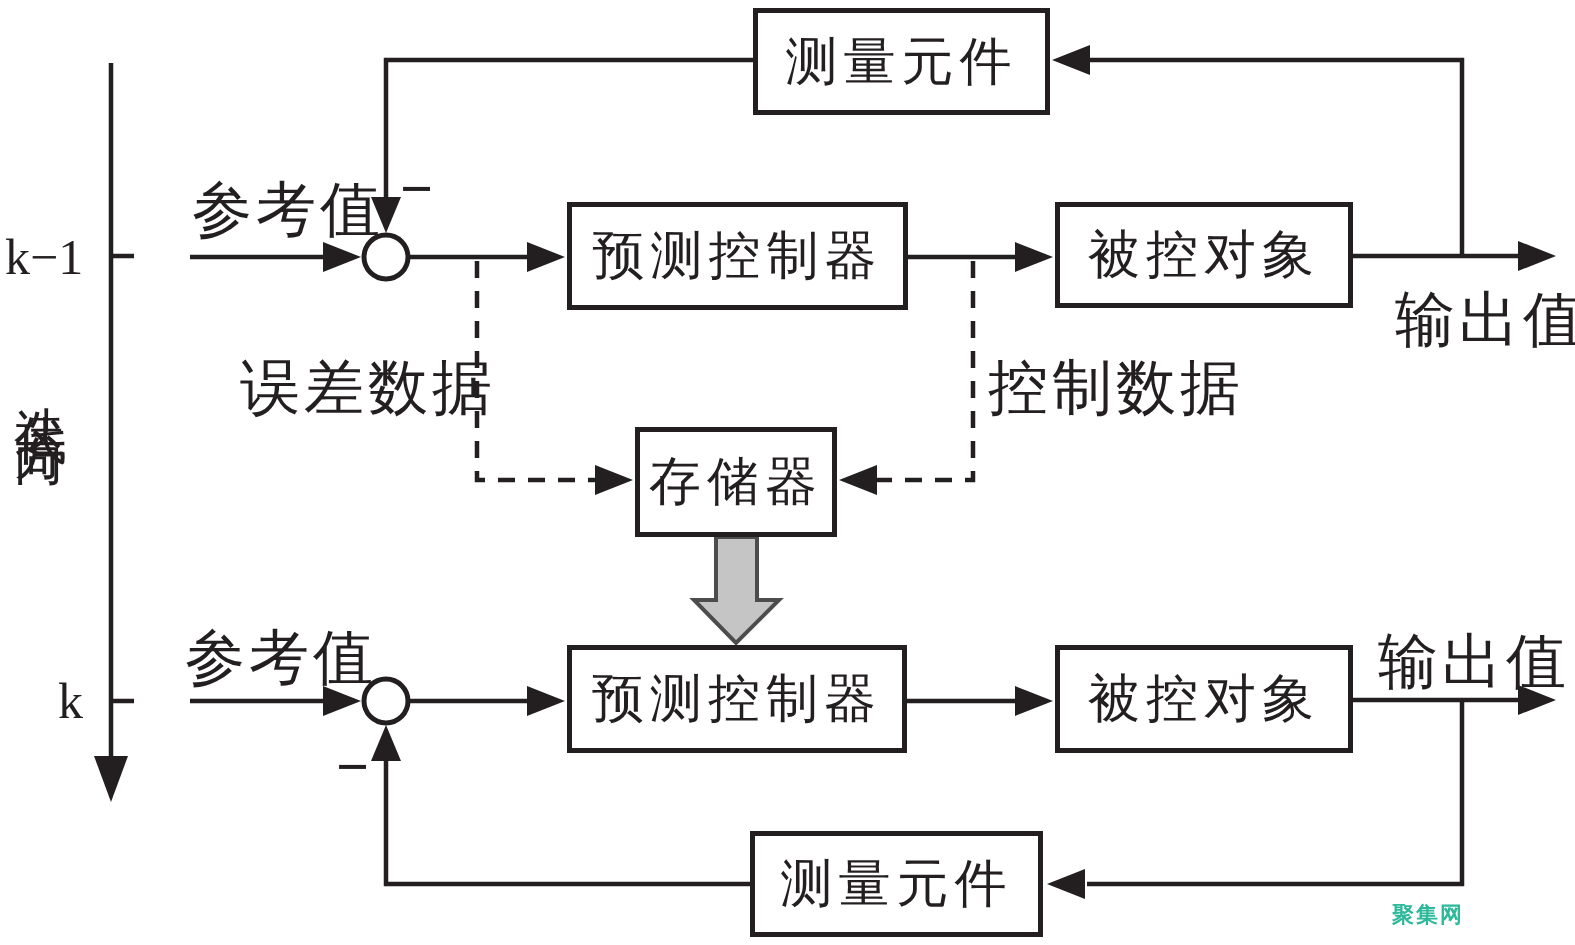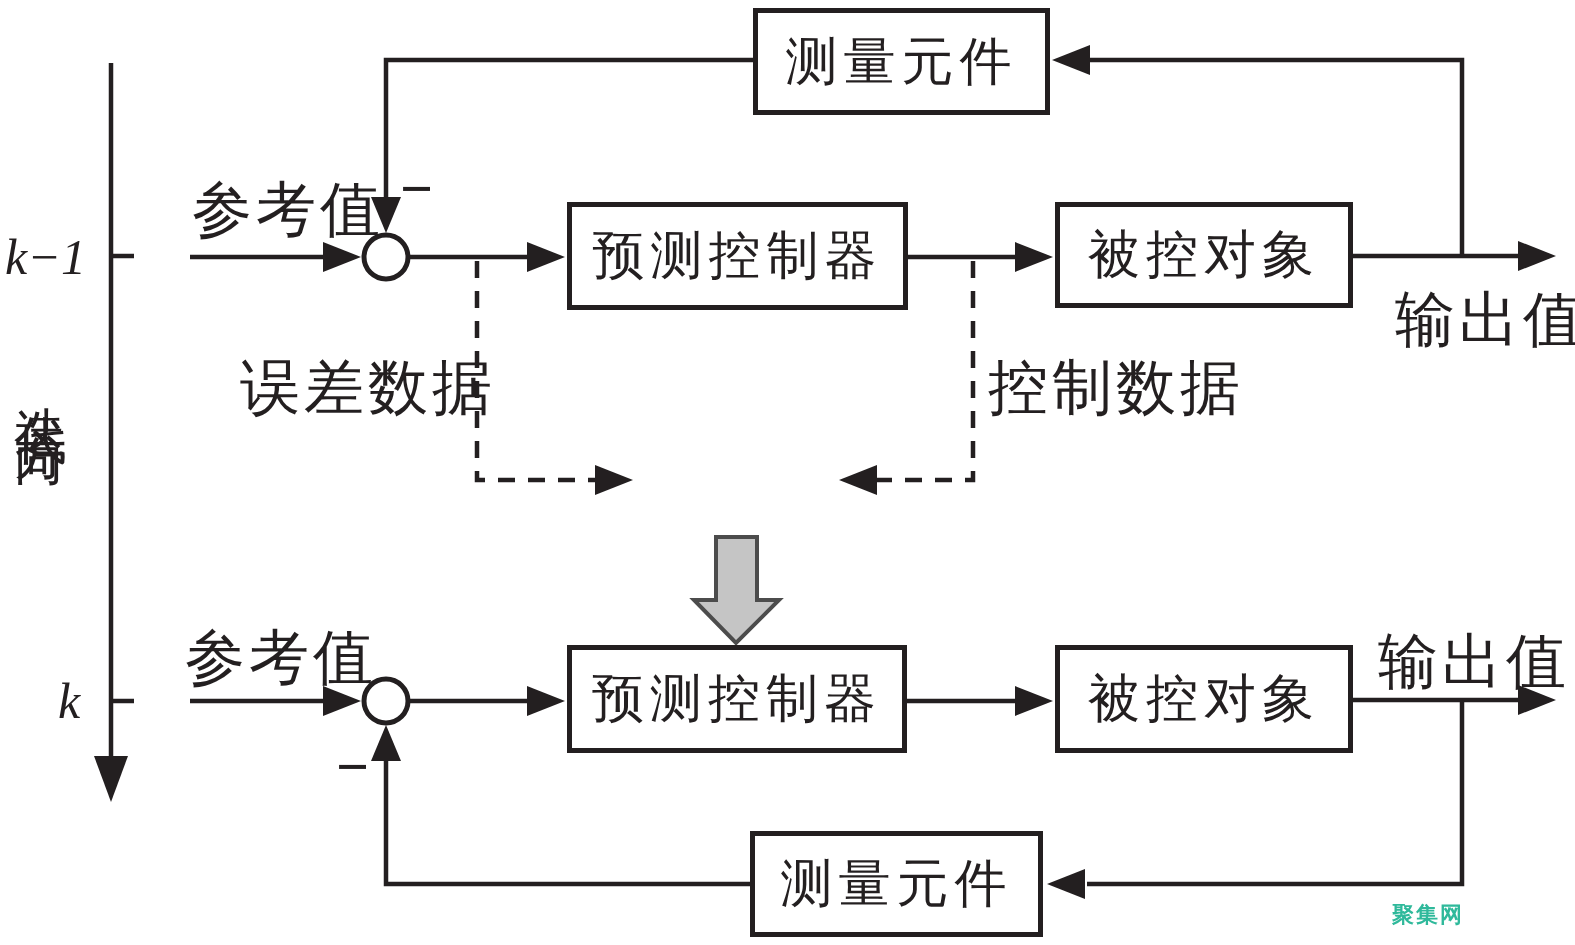--- a/index.html
+++ b/index.html
@@ -13,21 +13,21 @@
   .ah{fill:var(--line,#231f20);stroke:none;}
   .circ{fill:#fff;stroke:var(--line,#231f20);stroke-width:5;}
   .garrow{fill:var(--arrow-fill,#c5c5c5);stroke:var(--arrow-stroke,#4c4c4c);stroke-width:4;}
   .box{
     position:absolute;box-sizing:border-box;border:5px solid var(--line,#231f20);
     background:#fff;display:flex;align-items:center;justify-content:center;
     font-size:52px;letter-spacing:6px;white-space:nowrap;
   }
   .lbl{position:absolute;font-size:60px;line-height:1;white-space:nowrap;letter-spacing:4px;}
   .minus{position:absolute;font-size:58px;line-height:1;font-weight:bold;}
-  .tick{position:absolute;font-size:50px;line-height:1;font-style:italic;}
+  .tick{position:absolute;font-size:50px;line-height:1;}
   .vertlbl{
     position:absolute;writing-mode:vertical-rl;text-orientation:upright;
     font-size:52px;line-height:1;letter-spacing:10px;
   }
   .wm{
     position:absolute;font-family:"Liberation Sans","DejaVu Sans",sans-serif;
     font-weight:bold;font-size:22px;color:var(--watermark,#2fb99b);letter-spacing:2px;
   }
 </style>
 </head>
@@ -80,20 +80,23 @@
 
   <div class="box" style="left:753px;top:8px;width:297px;height:107px;">
     <span>测量元件</span>
   </div>
   <div class="box" style="left:567px;top:202px;width:341px;height:108px;">
     <span>预测控制器</span>
   </div>
   <div class="box" style="left:1055px;top:202px;width:298px;height:106px;">
     <span>被控对象</span>
   </div>
+  <div class="box" style="left:635px;top:427px;width:202px;height:110px;">
+    <span>存储器</span>
+  </div>
   <div class="box" style="left:567px;top:645px;width:340px;height:108px;">
     <span>预测控制器</span>
   </div>
   <div class="box" style="left:1055px;top:645px;width:298px;height:108px;">
     <span>被控对象</span>
   </div>
   <div class="box" style="left:750px;top:831px;width:293px;height:106px;">
     <span>测量元件</span>
   </div>
 

